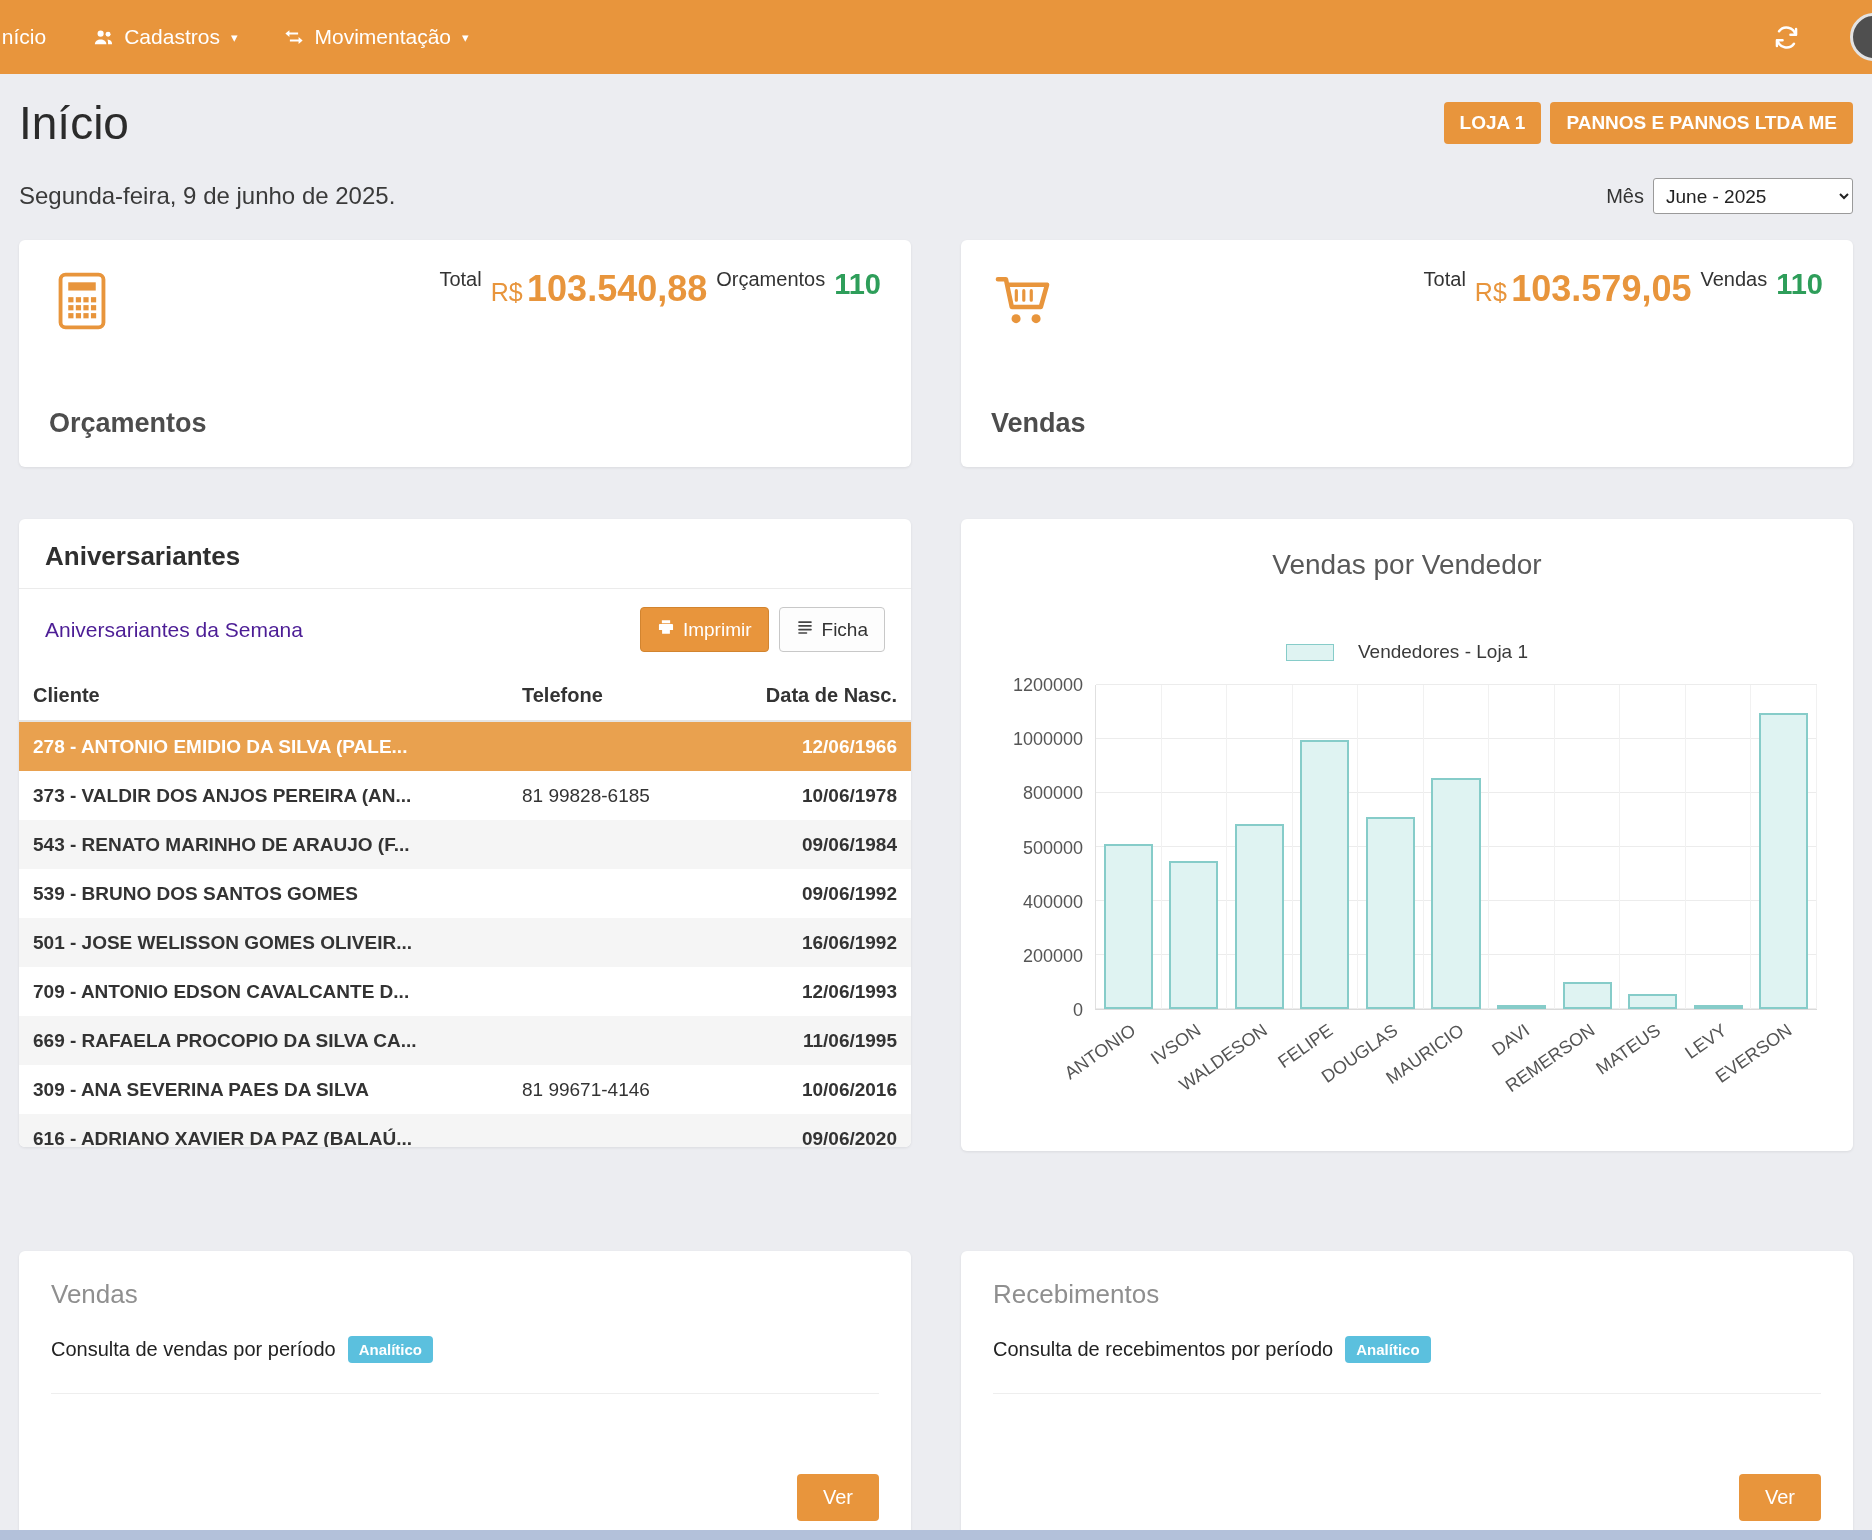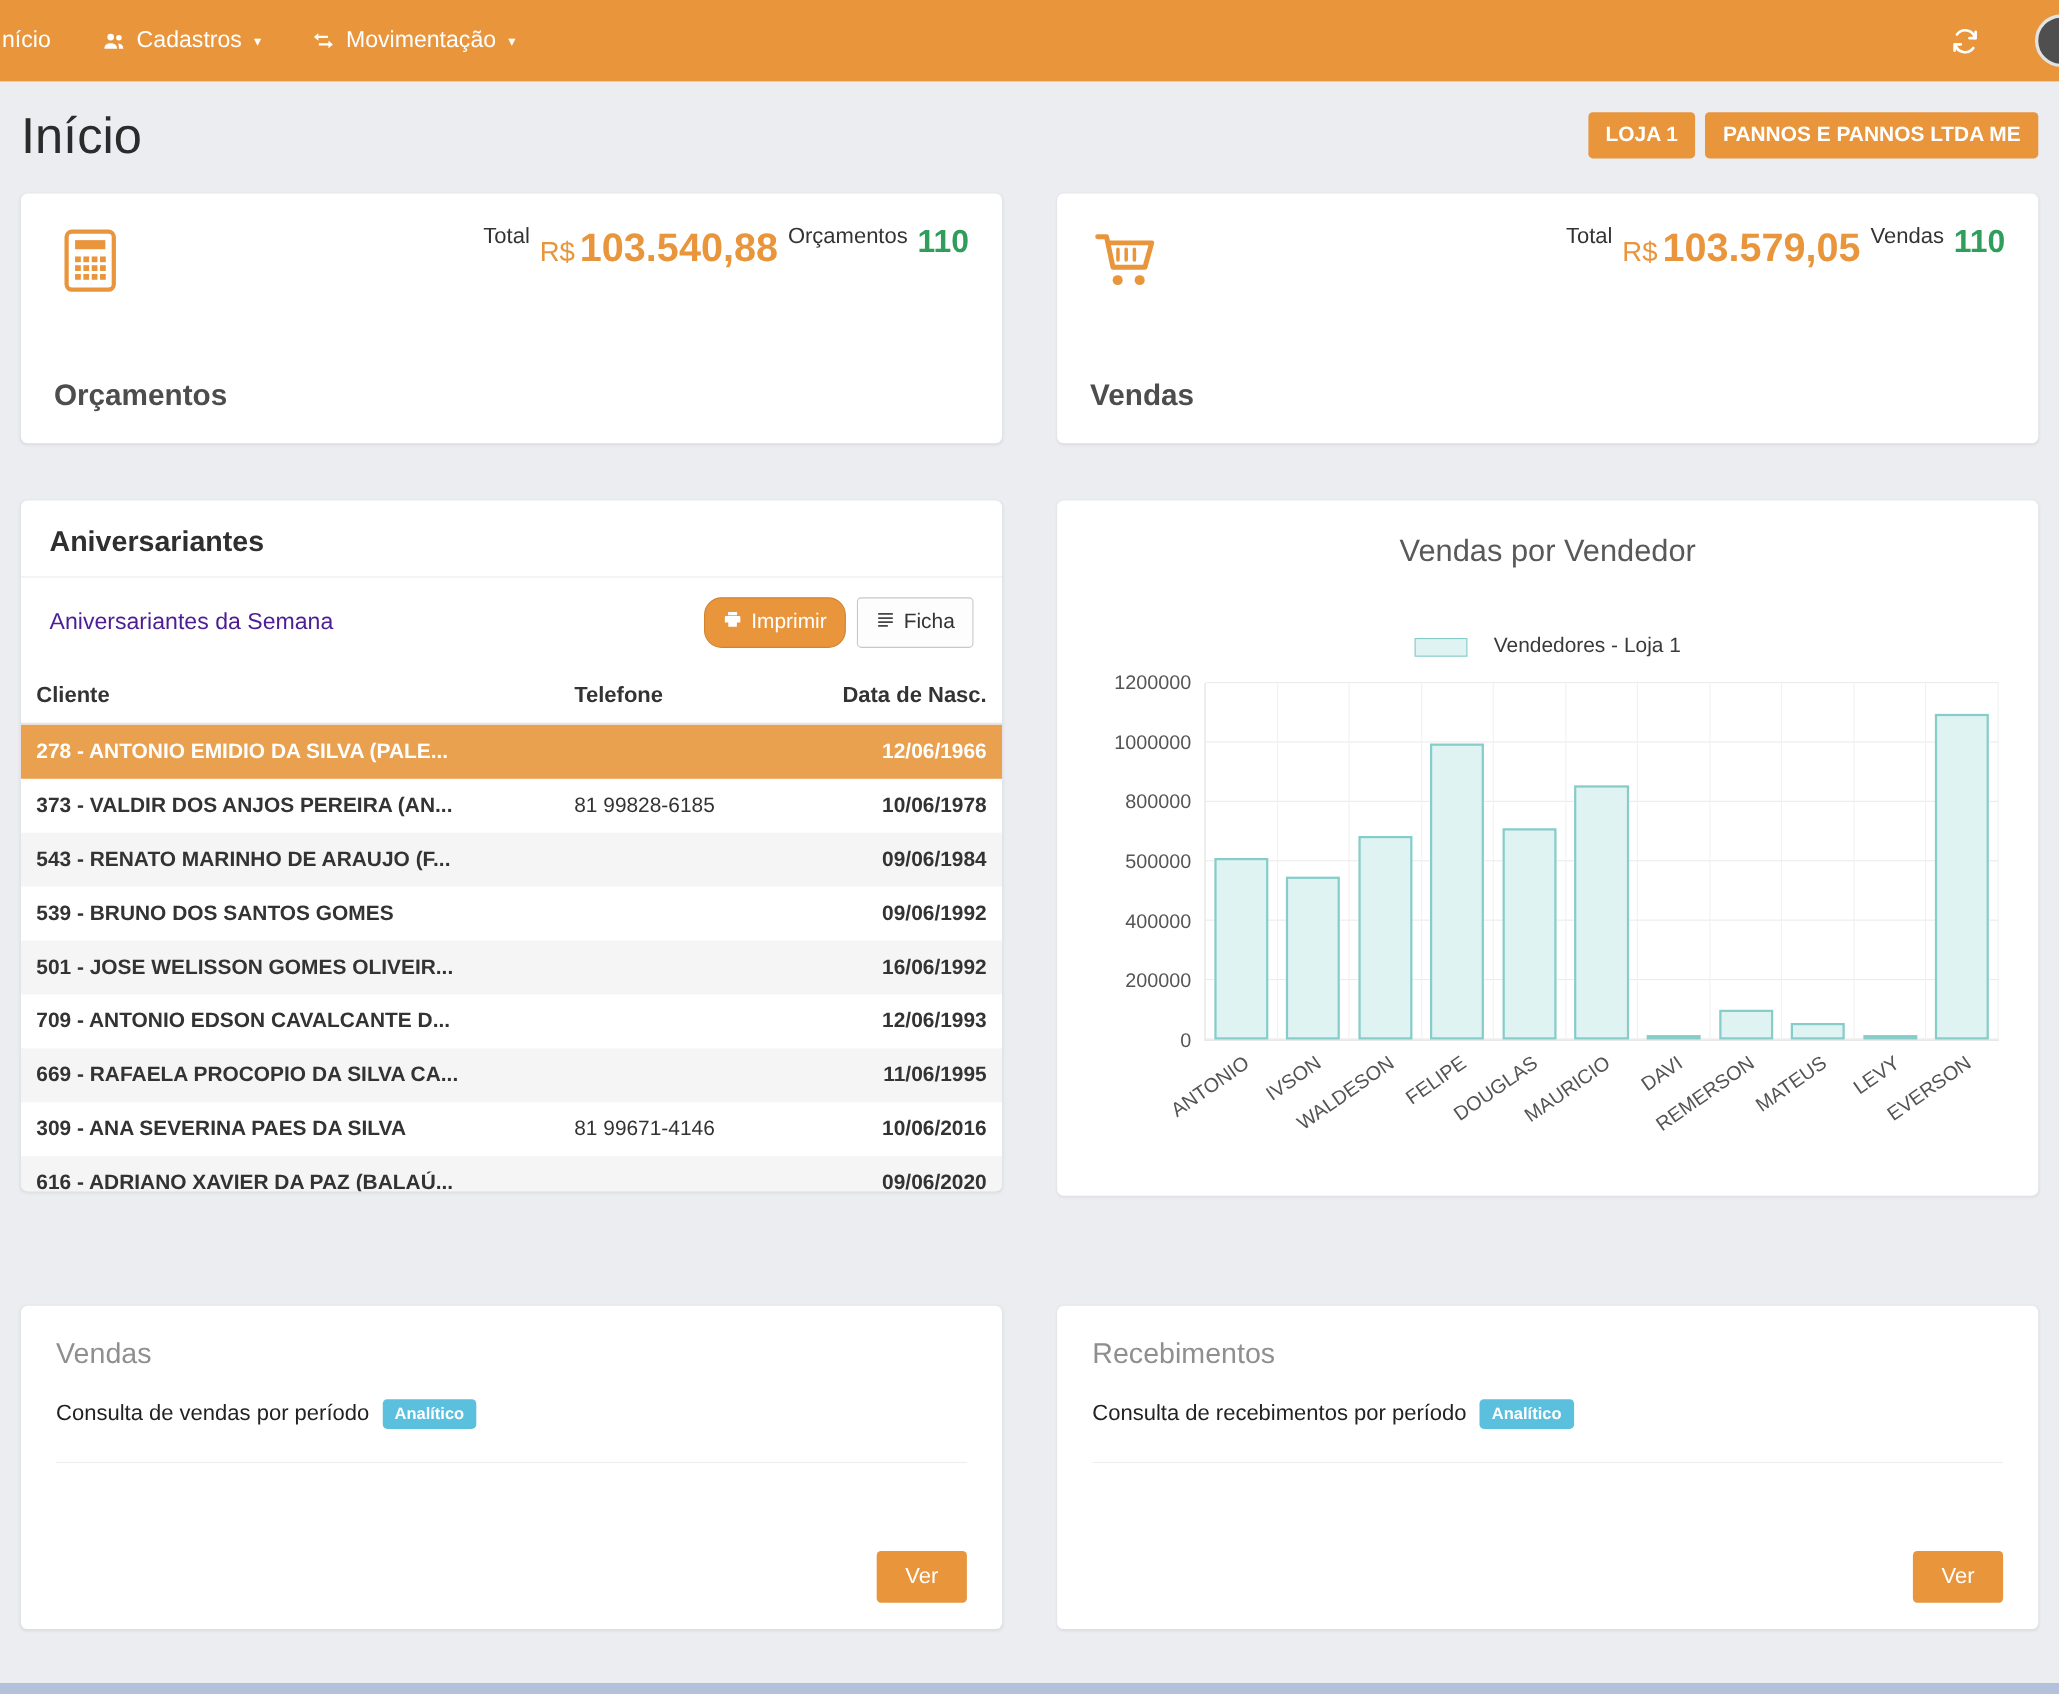--- a/index.html
+++ b/index.html
@@ -58,21 +58,21 @@
   .sc-value .num{font-size:36px;font-weight:bold;}
   .sc-count{font-size:29px;font-weight:bold;color:var(--green);}
   
   .bday-card{height:628px;overflow:hidden;}
   .bday-header{padding:22px 26px 16px;border-bottom:1px solid #ebebeb;}
   .bday-title{font-size:26px;font-weight:bold;color:#2f2f2f;}
   .bday-subrow{display:flex;justify-content:space-between;align-items:center;padding:18px 26px;}
   .bday-subtitle{font-size:21px;color:#4c1d95;}
   .bday-buttons{display:flex;gap:10px;}
   .btn-print{display:flex;align-items:center;gap:8px;background:var(--orange);color:#fff;
-    border:1px solid #d2842f;border-radius:16px;font-family:inherit;font-size:19px;padding:10px 16px;cursor:pointer;}
+    border:1px solid #d2842f;border-radius:4px;font-family:inherit;font-size:19px;padding:10px 16px;cursor:pointer;}
   .btn-ficha{display:flex;align-items:center;gap:8px;background:#fdfdfd;color:#333;
     border:1px solid #c8c8c8;border-radius:4px;font-family:inherit;font-size:19px;padding:10px 16px;cursor:pointer;}
   .ttable{width:100%;}
   .thead{display:flex;align-items:center;height:52px;font-size:20px;font-weight:bold;
     border-bottom:2px solid #e5e5e5;padding:0 14px;}
   .trow{display:flex;align-items:center;height:49px;font-size:19px;padding:0 14px;}
   .trow.stripe{background:#f5f5f5;}
   .trow.hl{background:var(--highlight);color:#fff;}
   .td{overflow:hidden;white-space:nowrap;}
   .col-client{flex:1;font-weight:bold;padding-right:10px;}
@@ -157,20 +157,29 @@
 <div class="main">
 
   <div class="header-row">
     <div class="page-title">Início</div>
     <div class="header-buttons">
       <button class="btn-orange">LOJA 1</button>
       <button class="btn-orange">PANNOS E PANNOS LTDA ME</button>
     </div>
   </div>
 
+  <div class="date-row">
+    <div class="date-text">Segunda-feira, 9 de junho de 2025.</div>
+    <div class="month-picker">
+      <span>Mês</span>
+      <select>
+        <option selected="">June - 2025</option>
+      </select>
+    </div>
+  </div>
 
   <div class="grid top-grid">
     <div class="card summary-card">
       <div class="sc-left">
         <span class="sc-icon">
           <svg width="66" height="66" viewBox="0 0 24 24" fill="none" stroke="#e8953c" stroke-width="1.4">
             <rect x="4.2" y="2.4" width="15.6" height="19.2" rx="1.8"></rect>
             <rect x="7" y="5.2" width="10" height="3" fill="#e8953c" stroke="none"></rect>
             <g fill="#e8953c" stroke="none">
               <rect x="7" y="10.6" width="1.9" height="1.9"></rect>

